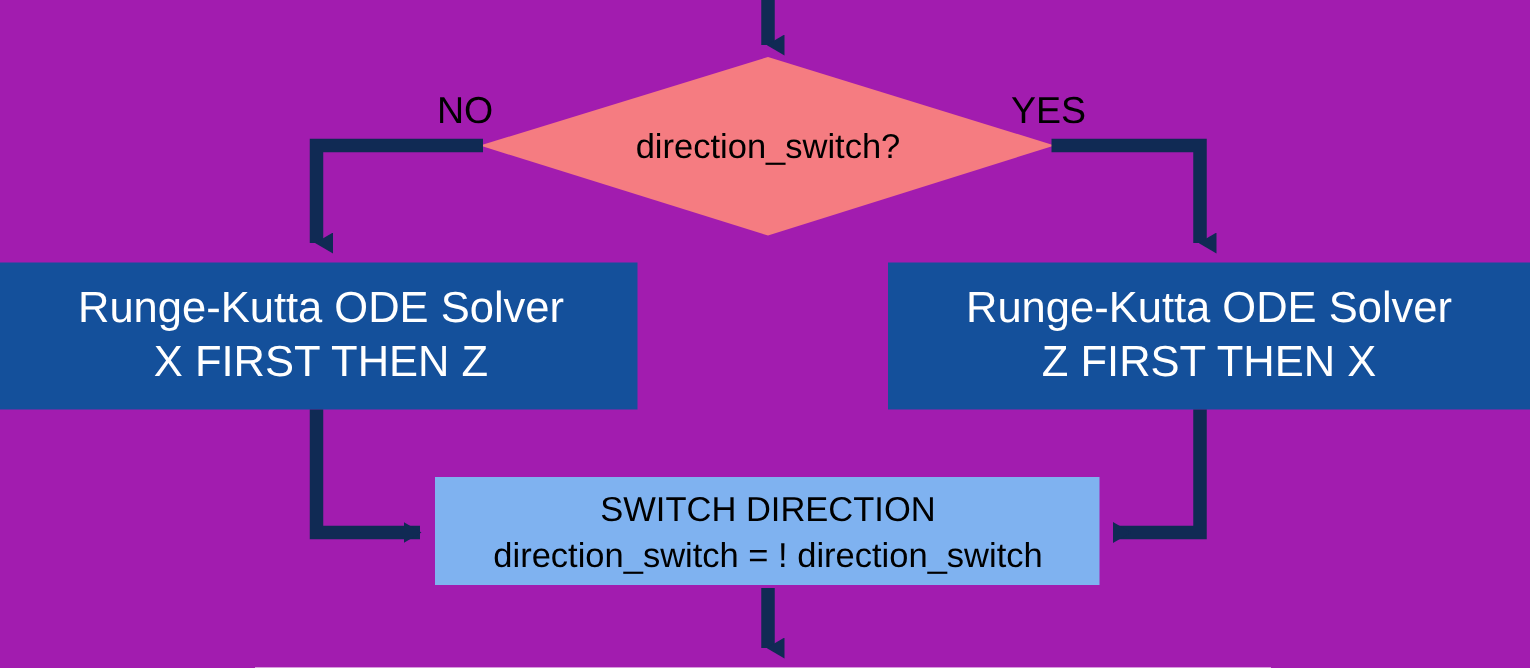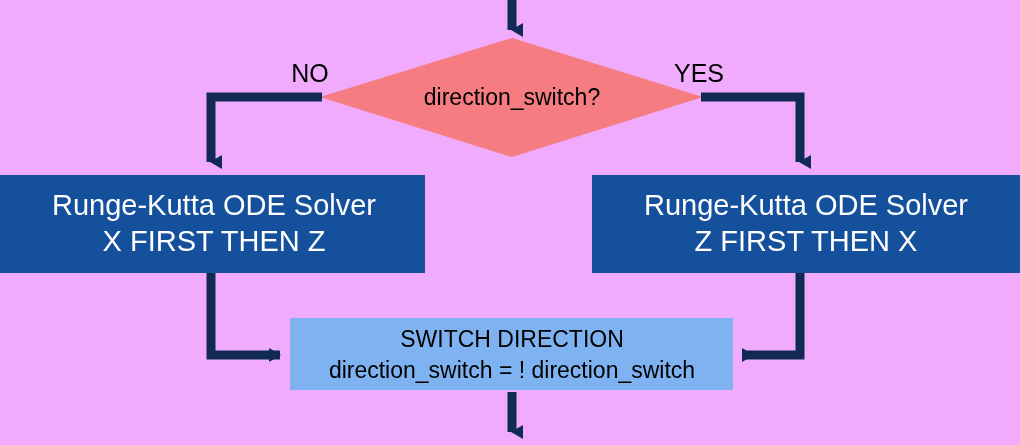--- a/index.html
+++ b/index.html
@@ -10,21 +10,21 @@
   body {
     width: 1020px;
     height: 445px;
     font-family: "Liberation Sans", sans-serif;
     overflow: hidden;
   }
   #flowchart-root {
     position: relative;
     width: 1020px;
     height: 445px;
-    background: #f0abfc;
+    background: #a21caf;
   }
   svg.diagram {
     display: block;
     width: 1020px;
     height: 445px;
   }
   .node-label {
     font-family: "Liberation Sans", sans-serif;
     text-anchor: middle;
     dominant-baseline: middle;

